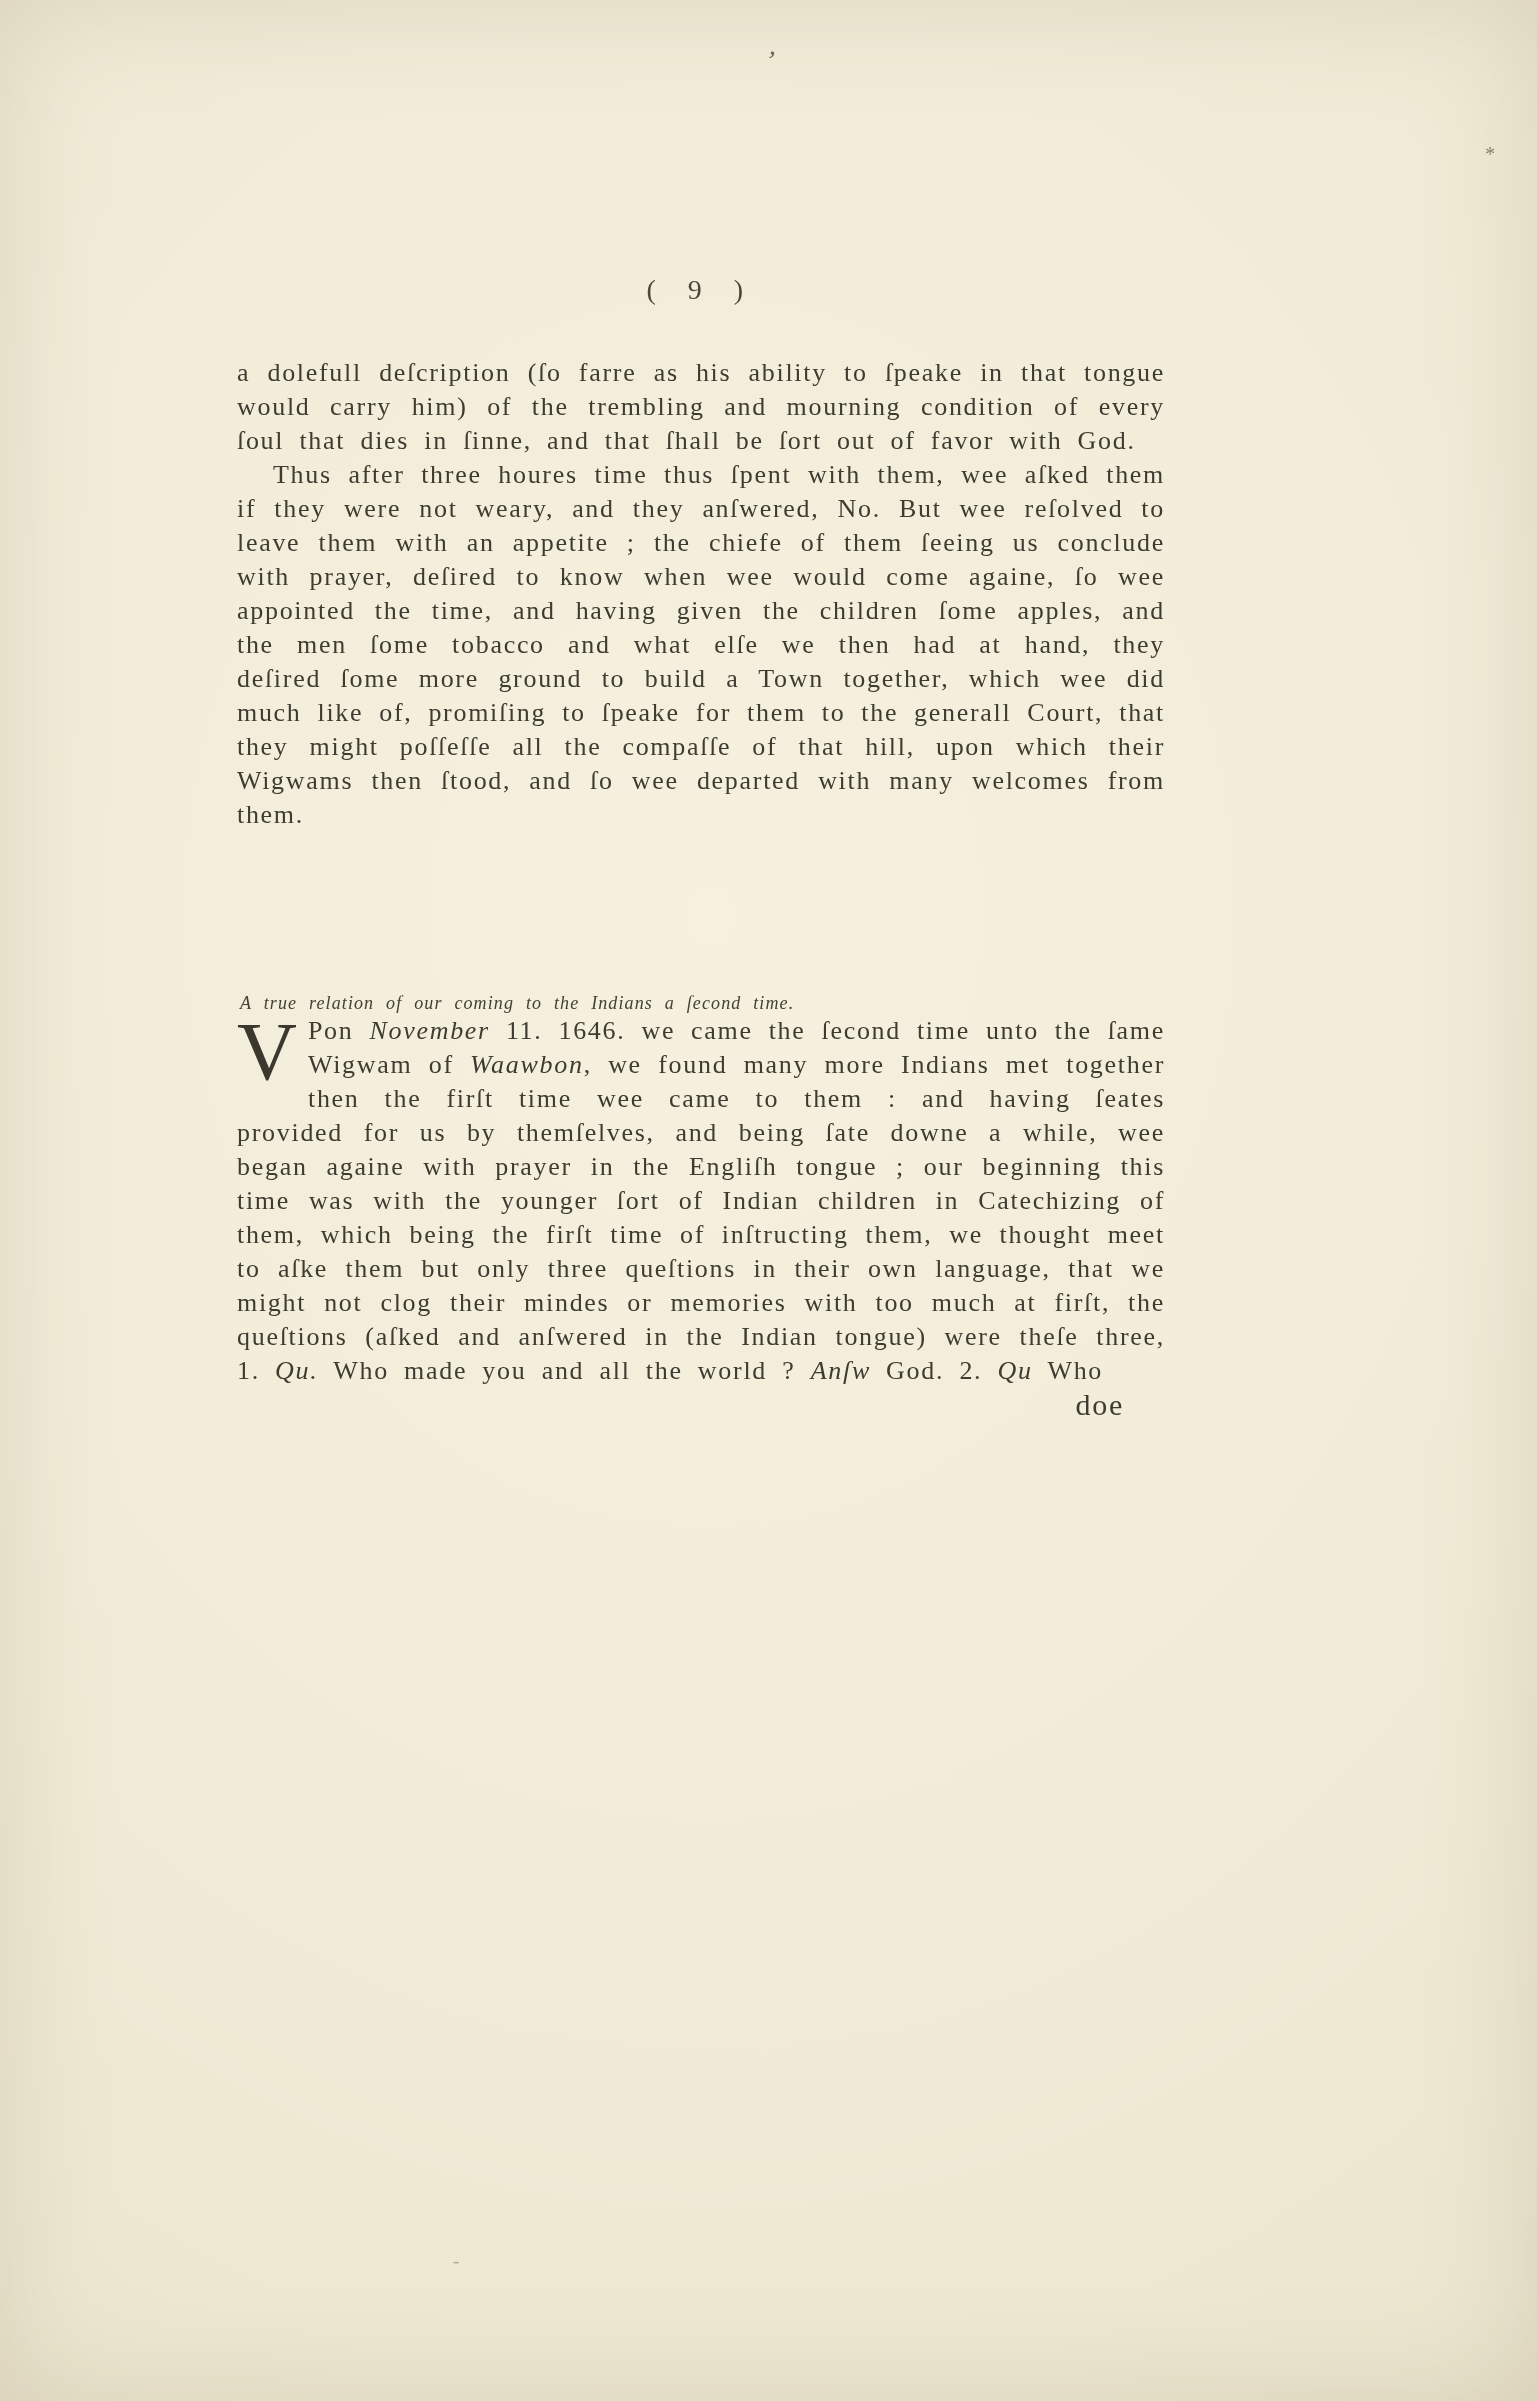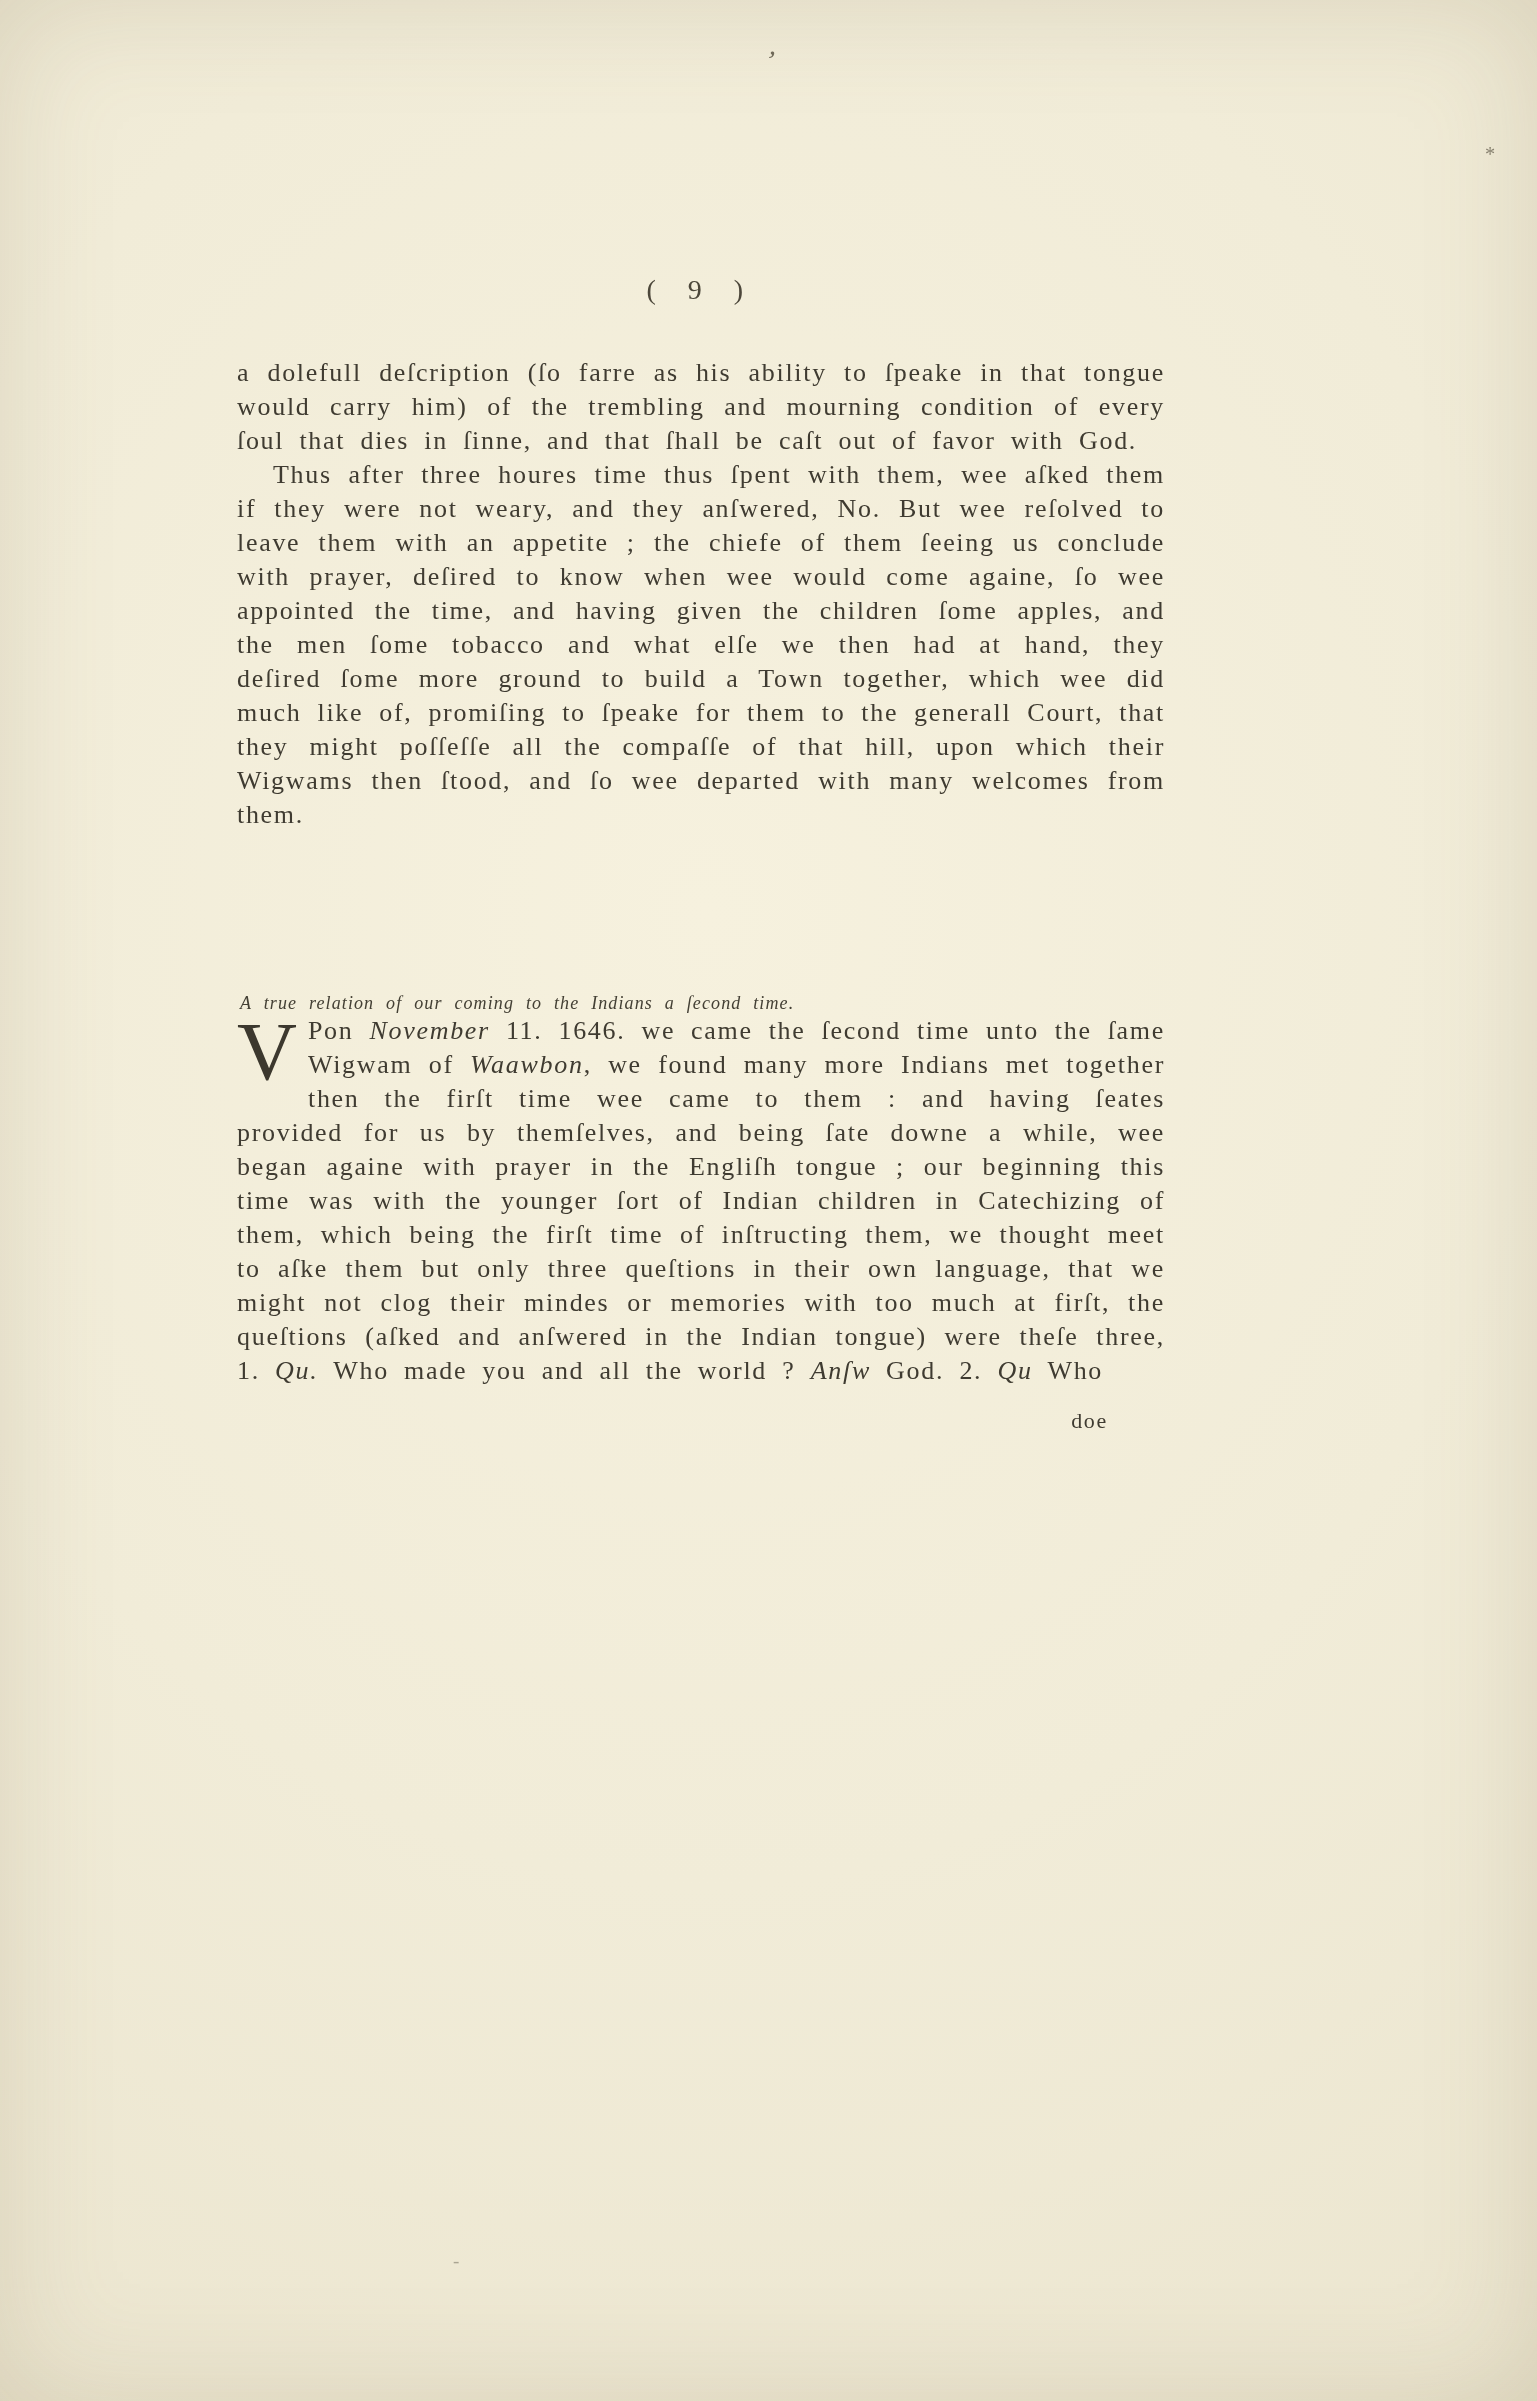--- a/index.html
+++ b/index.html
@@ -53,24 +53,24 @@
   .dropcap {
     float: left;
     font-size: 83px;
     line-height: 64px;
     padding: 4.7px 11px 0 0;
     letter-spacing: 0;
     color: #3c382e;
   }
   .italic { font-style: italic; }
   .catchword-line {
-    margin: 16px;
+    margin: 0;
     padding-right: 41px;
     text-align: right;
-    font-size: 22px;
+    font-size: 30px;
     line-height: 34px;
     letter-spacing: 1.7px;
   }
   .speck {
     position: absolute;
     color: #5a5344;
     font-family: "Liberation Serif", "DejaVu Serif", serif;
   }
   .speck-top    { left: 766px;  top: 45px;   font-size: 28px; transform: rotate(12deg); opacity: .85; }
   .speck-right  { left: 1485px; top: 143px;  font-size: 20.4px; opacity: .7; }
@@ -82,21 +82,21 @@
 <div class="page">
 
   <span class="speck speck-top">’</span>
   <span class="speck speck-right">*</span>
   <span class="speck speck-bottom">-</span>
 
   <div class="text-block">
 
     <div class="page-header">( 9 )</div>
 
-    <p class="body">a dolefull deſcription (ſo farre as his ability to ſpeake in that tongue would carry him) of the trembling and mourning condition of every ſoul that dies in ſinne, and that ſhall be caſt out of favor with God.</p>
+    <p class="body">a dolefull deſcription (ſo farre as his ability to ſpeake in that tongue would carry him) of the trembling and mourning condition of every ſoul that dies in ſinne, and that ſhall be ſort out of favor with God.</p>
 
     <p class="body indented">Thus after three houres time thus ſpent with them, wee aſked them if they were not weary, and they anſwered, No.  But wee reſolved to leave them with an appetite ; the chiefe of them ſeeing us conclude with prayer, deſired to know when wee would come againe, ſo wee appointed the time, and having given the children ſome apples, and the men ſome tobacco and what elſe we then had at hand, they deſired ſome more ground to build a Town together, which wee did much like of, promiſing to ſpeake for them to the generall Court, that they might poſſeſſe all the compaſſe of that hill, upon which their Wigwams then ſtood, and ſo wee departed with many welcomes from them.</p>
 
     <p class="section-heading">A true relation of our coming to the Indians a ſecond time.</p>
 
     <p class="body dropcap-para"><span class="dropcap">V</span><span>Pon </span><span class="italic">November</span><span> 11. 1646. we came the ſecond time unto the ſame Wigwam of </span><span class="italic">Waawbon</span><span>, we found many more Indians met together then the firſt time wee came to them : and having ſeates provided for us by themſelves, and being ſate downe a while, wee began againe with prayer in the Engliſh tongue ; our beginning this time was with the younger ſort of Indian children in Catechizing of them, which being the firſt time of inſtructing them, we thought meet to aſke them but only three queſtions in their own language, that we might not clog their mindes or memories with too much at firſt, the queſtions (aſked and anſwered in the Indian tongue) were theſe three, 1. </span><span class="italic">Qu.</span><span> Who made you and all the world ? </span><span class="italic">Anſw</span><span> God.  2. </span><span class="italic">Qu</span><span> Who</span></p>
 
     <p class="catchword-line">doe</p>
 
   </div>

